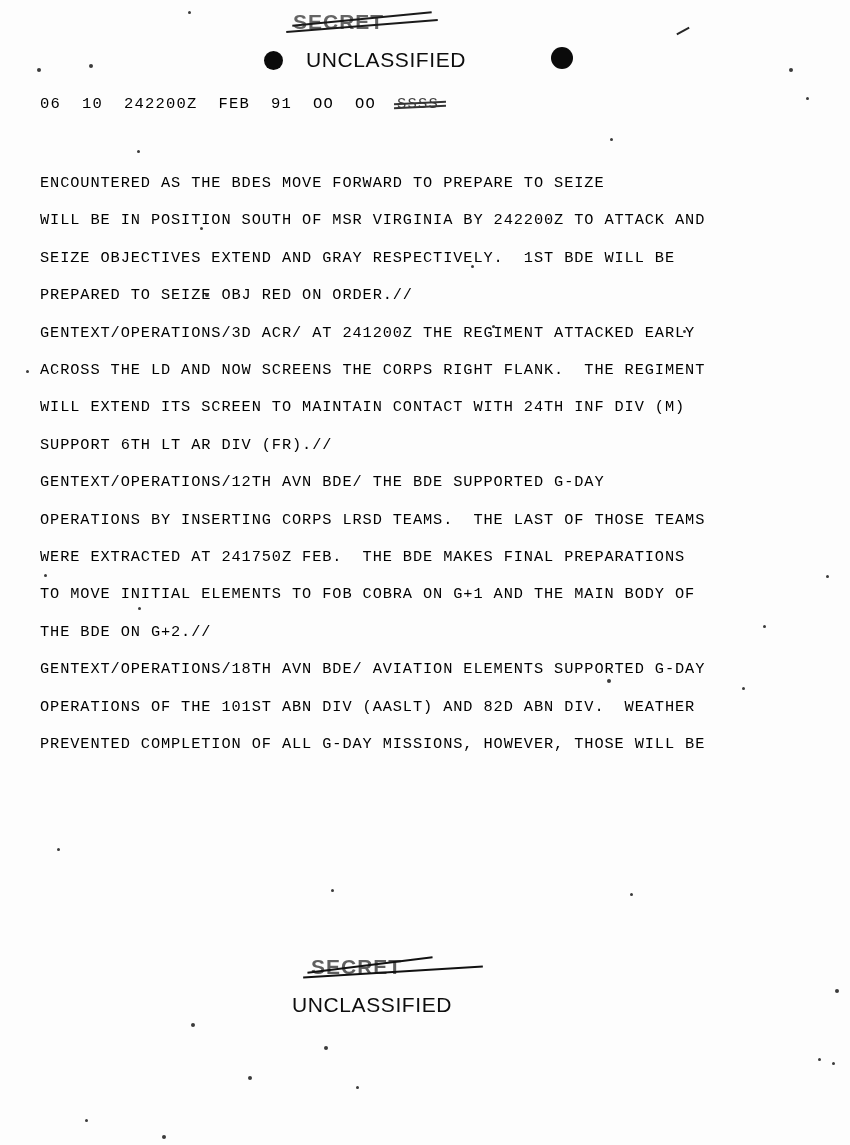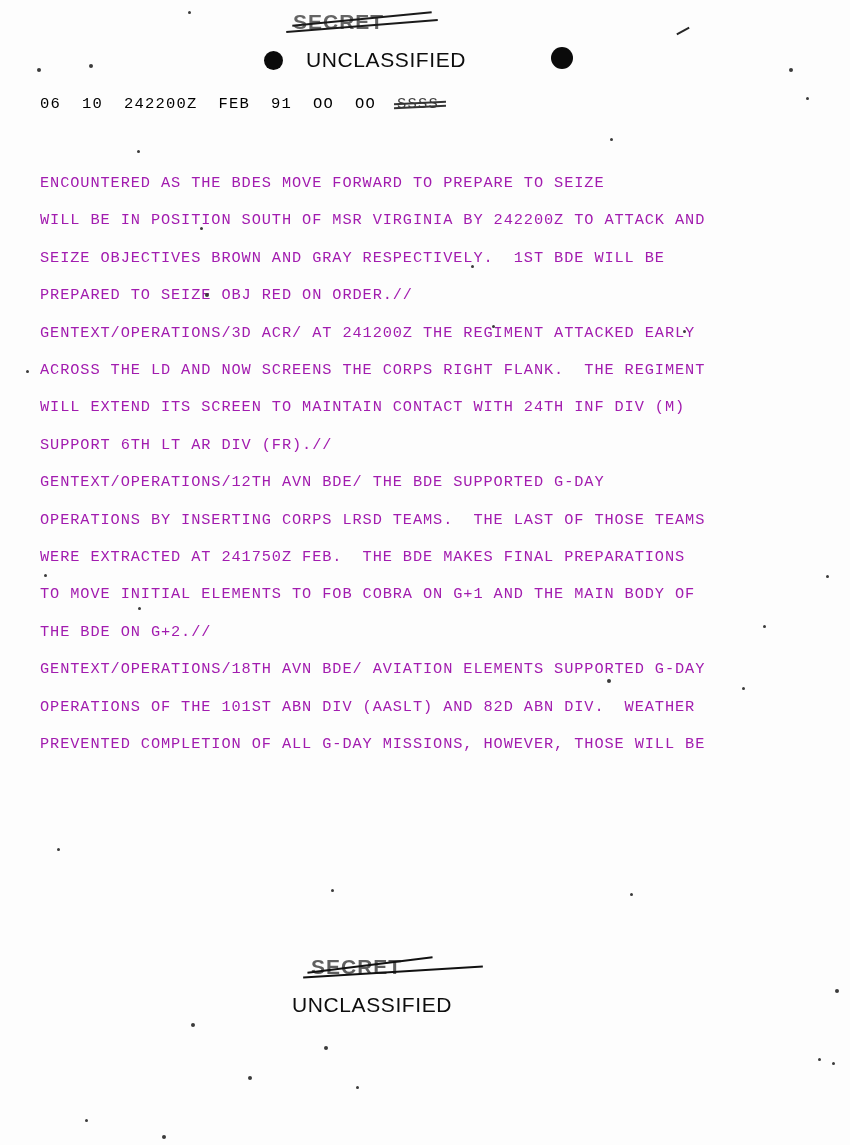--- a/index.html
+++ b/index.html
@@ -130,21 +130,21 @@
     position: absolute;
     left: 40px;
     top: 165px;
     width: 740px;
   }
   .body-text .line {
     font-size: 15.3px;
     letter-spacing: 0.9px;
     line-height: 37.4px;
     white-space: pre;
-    color: #a21caf;
+    color: #000000;
   }
 
   
   .bottom-banner {
     position: absolute;
     left: 0;
     top: 955px;
     width: 850px;
     height: 70px;
   }
@@ -200,21 +200,21 @@
     <div class="strike-top2"></div>
     <div class="unclass-top">UNCLASSIFIED</div>
     <div class="tick-mark"></div>
   </div>
 
   <div class="header-line"><span>06  10  242200Z  FEB  91  OO  OO  </span><span class="hdr-class"><span class="s1"></span><span class="s2"></span><span>SSSS</span></span></div>
 
   <div class="body-text">
     <div class="line">ENCOUNTERED AS THE BDES MOVE FORWARD TO PREPARE TO SEIZE</div>
     <div class="line">WILL BE IN POSITION SOUTH OF MSR VIRGINIA BY 242200Z TO ATTACK AND</div>
-    <div class="line">SEIZE OBJECTIVES BROWN AND GRAY RESPECTIVELY.  1ST BDE WILL BE</div>
+    <div class="line">SEIZE OBJECTIVES EXTEND AND GRAY RESPECTIVELY.  1ST BDE WILL BE</div>
     <div class="line">PREPARED TO SEIZE OBJ RED ON ORDER.//</div>
     <div class="line">GENTEXT/OPERATIONS/3D ACR/ AT 241200Z THE REGIMENT ATTACKED EARLY</div>
     <div class="line">ACROSS THE LD AND NOW SCREENS THE CORPS RIGHT FLANK.  THE REGIMENT</div>
     <div class="line">WILL EXTEND ITS SCREEN TO MAINTAIN CONTACT WITH 24TH INF DIV (M)</div>
     <div class="line">SUPPORT 6TH LT AR DIV (FR).//</div>
     <div class="line">GENTEXT/OPERATIONS/12TH AVN BDE/ THE BDE SUPPORTED G-DAY</div>
     <div class="line">OPERATIONS BY INSERTING CORPS LRSD TEAMS.  THE LAST OF THOSE TEAMS</div>
     <div class="line">WERE EXTRACTED AT 241750Z FEB.  THE BDE MAKES FINAL PREPARATIONS</div>
     <div class="line">TO MOVE INITIAL ELEMENTS TO FOB COBRA ON G+1 AND THE MAIN BODY OF</div>
     <div class="line">THE BDE ON G+2.//</div>

